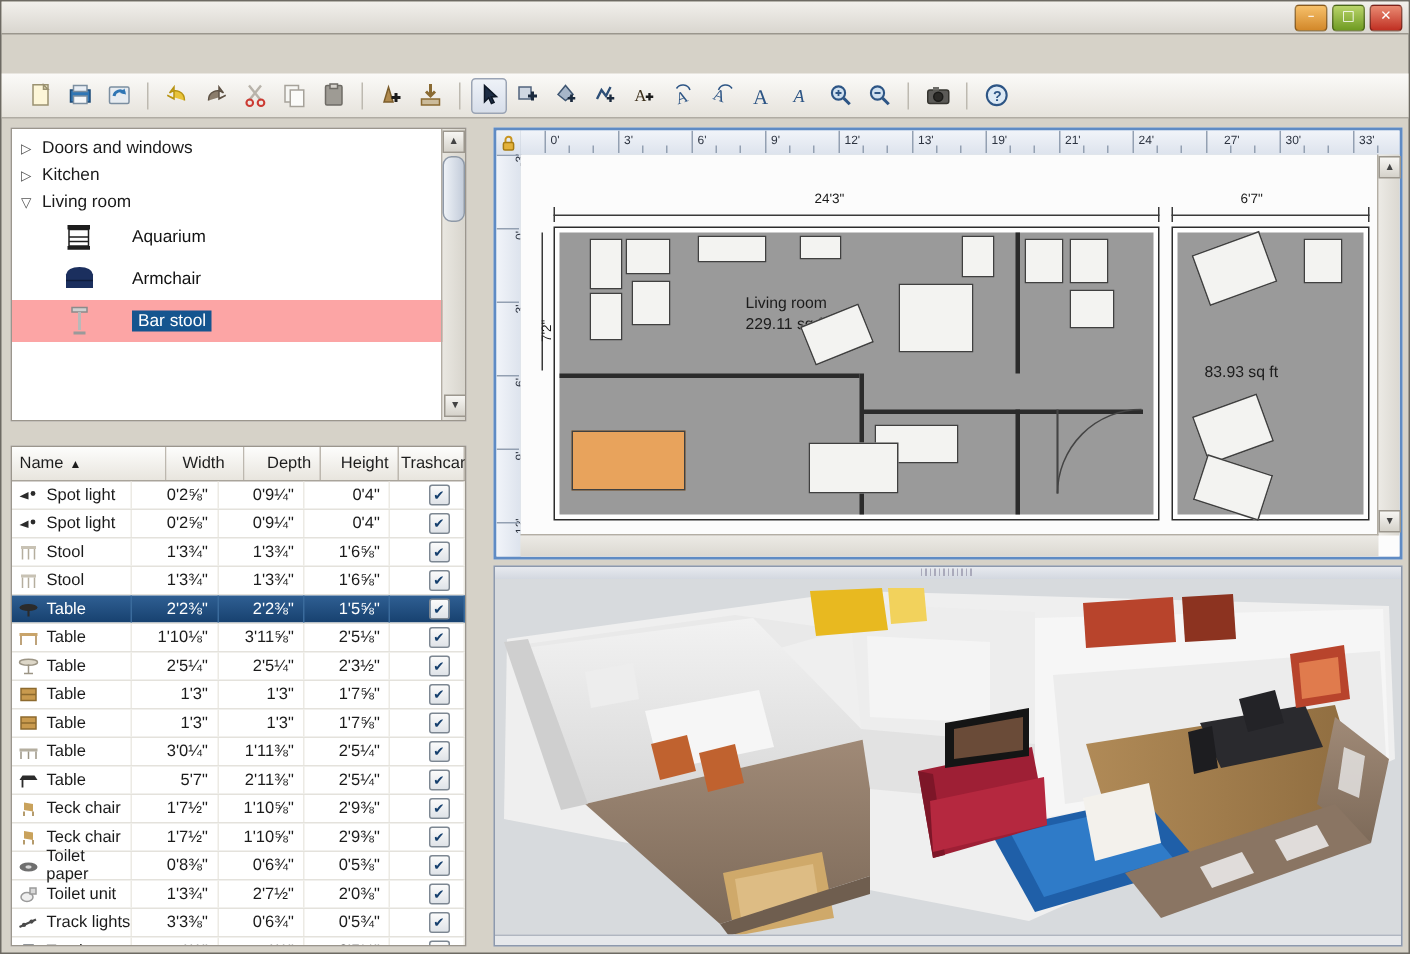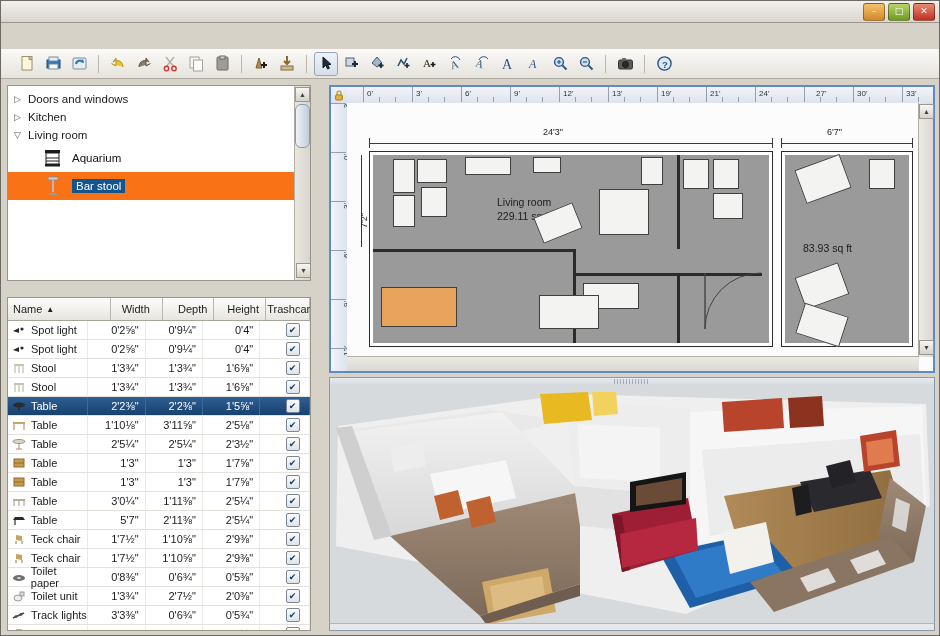--- a/index.html
+++ b/index.html
@@ -35,22 +35,22 @@
   .tb.sel{border-color:#9aa4b5;background:linear-gradient(#eef2f8,#d7deea);}
   .tb svg{display:block;}
   .tbsep{width:1px;height:18px;background:#bdb9b0;margin:0 5px;}
 
   
   .catalog{position:absolute;left:6px;top:84px;width:304px;height:196px;
     background:#fff;border:1px solid #9b968d;box-sizing:border-box;overflow:hidden;}
   .tree{padding:4px 0 0 0;font-size:11.5px;color:#1b1b1b;}
   .trow{display:flex;align-items:center;height:18px;padding-left:6px;}
   .trow .tw{width:14px;color:#555;font-size:9px;}
-  .leafrow{display:flex;align-items:center;height:28px;padding-left:30px;gap:4px;}
-  .leafrow.sel{background:#f97316;}
+  .leafrow{display:flex;align-items:center;height:28px;padding-left:30px;gap:20px;}
+  .leafrow.sel{background:#fca5a5;}
   .leaflabel{font-size:11.5px;color:#121212;}
   .leafrow.sel .leaflabel{background:#15558f;color:#fff;padding:1px 4px;}
   .thumb{width:30px;height:24px;display:flex;align-items:center;justify-content:center;}
   .cat-scroll{position:absolute;right:0;top:0;width:15px;height:100%;
     background:linear-gradient(90deg,#e9e7e1,#d8d5cd);border-left:1px solid #b3aea4;}
   .sb-arrow{width:13px;height:13px;margin:1px auto;background:linear-gradient(#f7f6f3,#d5d2ca);
     border:1px solid #9c978e;display:flex;align-items:center;justify-content:center;
     font-size:7px;color:#444;}
   .sb-thumb{width:13px;height:42px;margin:2px auto;background:linear-gradient(90deg,#eef2f7,#c3ccda);
     border:1px solid #8e99a8;border-radius:6px;}
@@ -297,20 +297,29 @@
       <div class="leafrow">
         <span class="thumb">
           <svg width="26" height="22" viewBox="0 0 26 22">
               <rect x="5" y="3" width="15" height="3" fill="#1d1d1d"></rect>
               <rect x="6" y="6" width="13" height="11" fill="#fff" stroke="#1d1d1d"></rect>
               <path d="M6 11 h13 M6 14 h13" stroke="#1d1d1d"></path>
               <rect x="5" y="17" width="15" height="2.5" fill="#1d1d1d"></rect>
             </svg>
         </span>
         <span class="leaflabel">Aquarium</span>
+      </div>
+      <div class="leafrow">
+        <span class="thumb">
+          <svg width="26" height="22" viewBox="0 0 26 22">
+              <path d="M4 8 q1 -5 9 -5 q8 0 9 5 v9 h-18 Z" fill="#1b2f5e"></path>
+              <path d="M4 12 h18" stroke="#0f1d3d"></path>
+            </svg>
+        </span>
+        <span class="leaflabel">Armchair</span>
       </div>
       <div class="leafrow sel">
         <span class="thumb">
           <svg width="26" height="22" viewBox="0 0 26 22">
               <rect x="8" y="2" width="10" height="3" fill="#cfcfcf" stroke="#8b8b8b"></rect>
               <rect x="12" y="5" width="2" height="12" fill="#b9b9b9"></rect>
               <path d="M9 19 h8" stroke="#9a9a9a" stroke-width="2"></path>
             </svg>
         </span>
         <span class="leaflabel">Bar stool</span>

